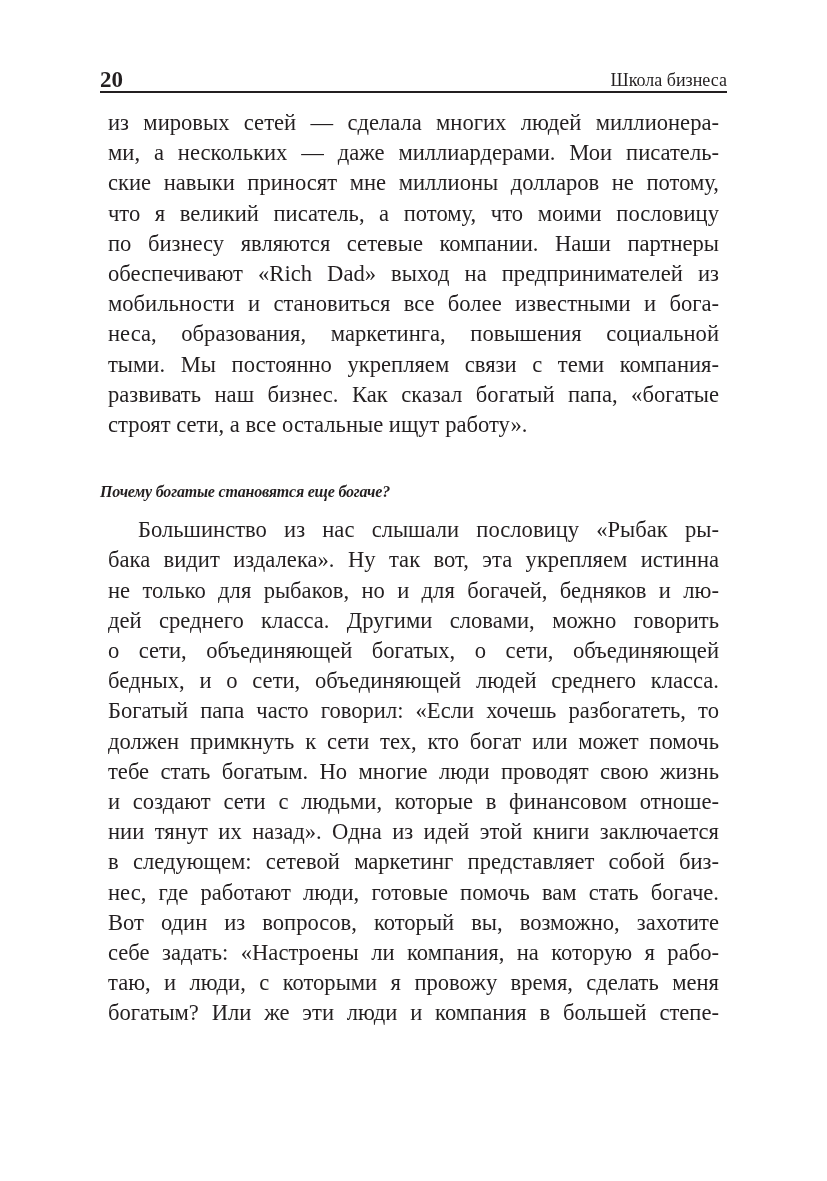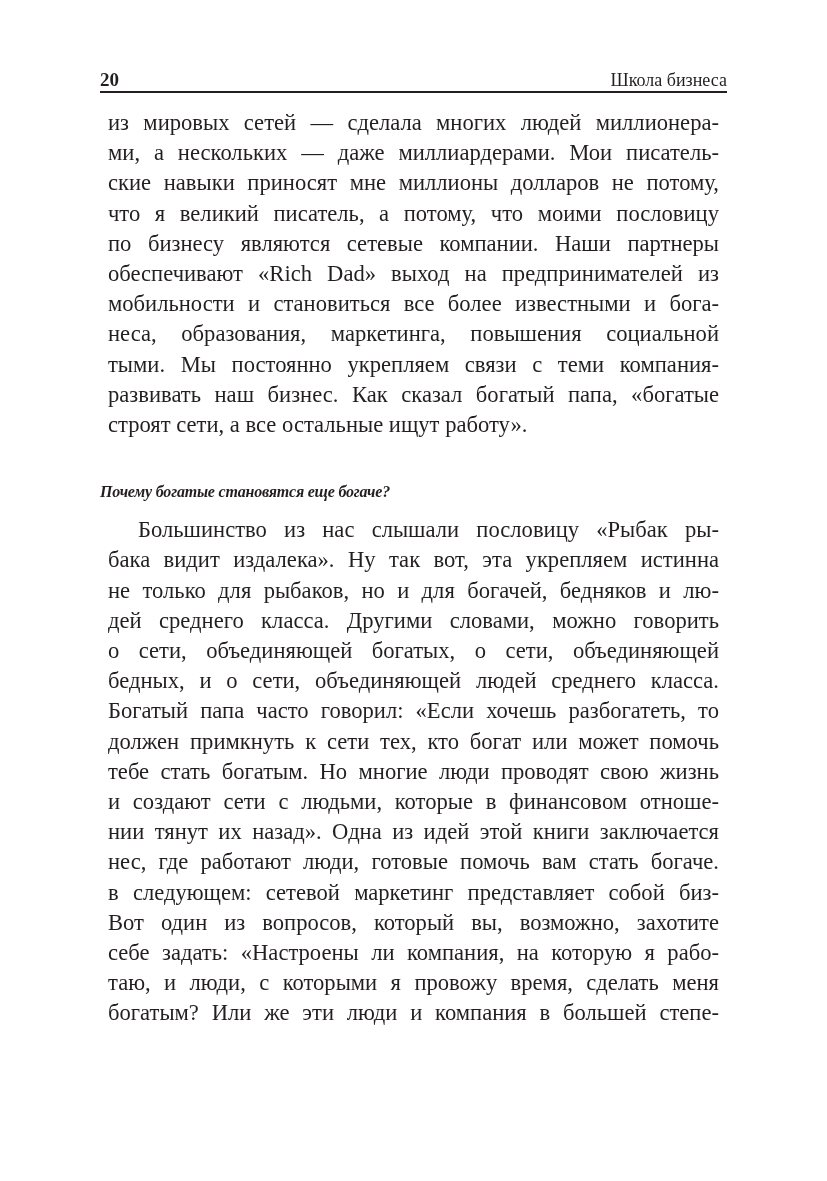--- a/index.html
+++ b/index.html
@@ -24,21 +24,21 @@
     .running-head {
       display: flex;
       justify-content: space-between;
       align-items: flex-end;
       border-bottom: 2.5px solid #231f20;
       height: 24px;
       padding-bottom: 1px;
     }
     .page-number {
       font-weight: bold;
-      font-size: 19px;
+      font-size: 23px;
       line-height: 20px;
     }
     .running-title {
       font-size: 18px;
       line-height: 20px;
     }
     .body-text {
       margin-top: 15px;
       font-size: 22.6px;
       line-height: 30.2px;
@@ -102,22 +102,22 @@
       <span class="line">бака видит издалека». Ну так вот, эта укрепляем истинна</span>
       <span class="line">не только для рыбаков, но и для богачей, бедняков и лю-</span>
       <span class="line">дей среднего класса. Другими словами, можно говорить</span>
       <span class="line">о сети, объединяющей богатых, о сети, объединяющей</span>
       <span class="line">бедных, и о сети, объединяющей людей среднего класса.</span>
       <span class="line">Богатый папа часто говорил: «Если хочешь разбогатеть, то</span>
       <span class="line">должен примкнуть к сети тех, кто богат или может помочь</span>
       <span class="line">тебе стать богатым. Но многие люди проводят свою жизнь</span>
       <span class="line">и создают сети с людьми, которые в финансовом отноше-</span>
       <span class="line">нии тянут их назад». Одна из идей этой книги заключается</span>
+      <span class="line">в следующем: сетевой маркетинг представляет собой биз-</span>
       <span class="line">нес, где работают люди, готовые помочь вам стать богаче.</span>
-      <span class="line">в следующем: сетевой маркетинг представляет собой биз-</span>
       <span class="line">Вот один из вопросов, который вы, возможно, захотите</span>
       <span class="line">себе задать: «Настроены ли компания, на которую я рабо-</span>
       <span class="line">таю, и люди, с которыми я провожу время, сделать меня</span>
       <span class="line">богатым? Или же эти люди и компания в большей степе-</span>
     </p>
 
   </div>
 </div>
 
 </body></html>

